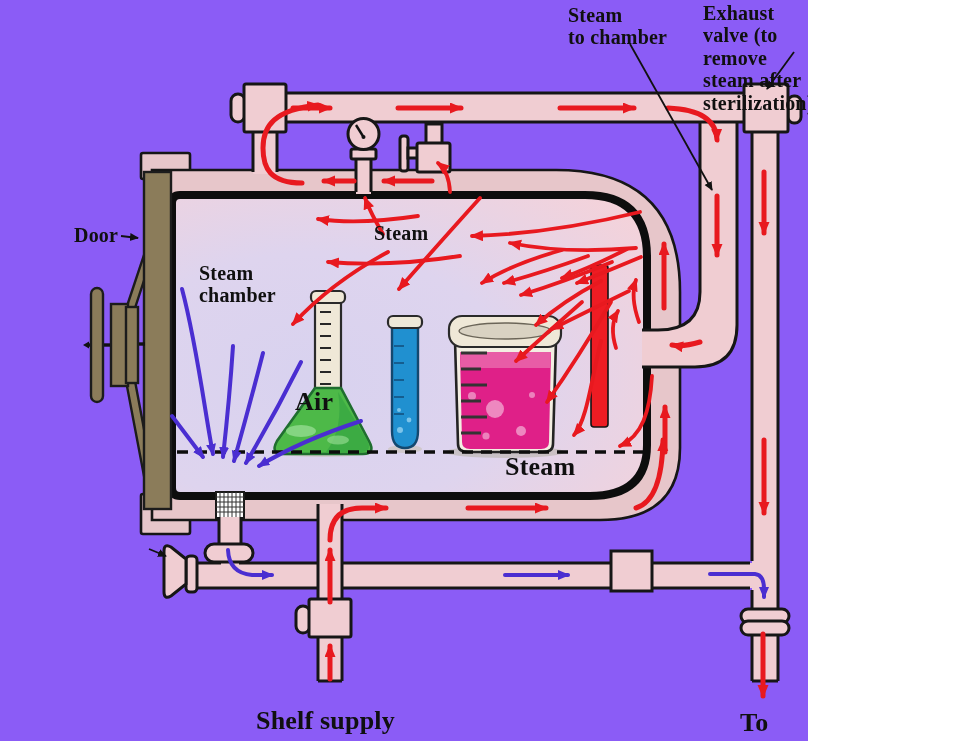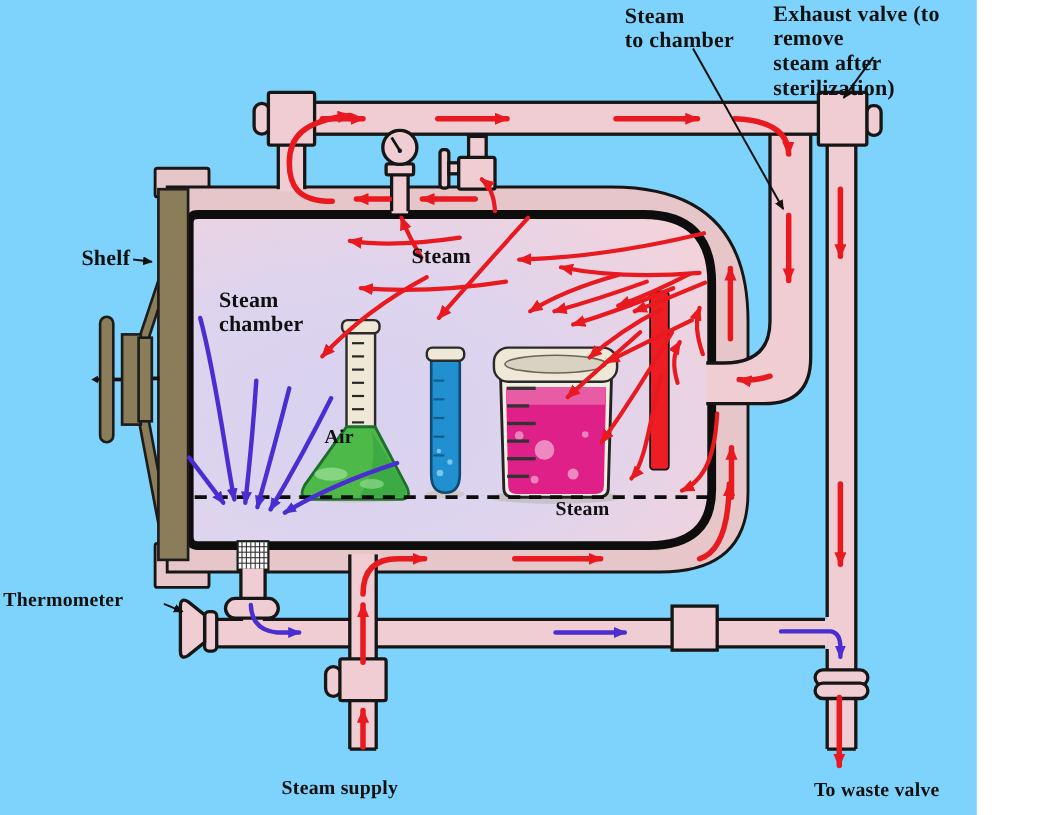--- a/index.html
+++ b/index.html
@@ -1,21 +1,21 @@
 <!DOCTYPE html>
 <html style="--steam-flow: #e8191f; --air-flow: #4a2ed1; --outline: #161616; --pipe-fill: #f0cdd2; --jacket-fill: #e7c6ca; --chamber-pink: #f8d2d6; --chamber-lavender: #d8d2ef; --door-fill: #8b7c5a; --heater-red: #ee1c23; --flask-green: #4db948; --tube-blue: #2090d0; --beaker-magenta: #df2088; --glass-cream: #efe8d7;"><head>
 <meta charset="utf-8">
 <style>
   html,body{margin:0;padding:0;background:#fff}
-  .stage{position:relative;width:888px;height:741px;background:#7dd3fc;overflow:hidden;
+  .stage{position:relative;width:808px;height:741px;background:#8b5cf6;overflow:hidden;
          font-family:"Liberation Serif",serif}
   .stage svg{position:absolute;left:0;top:0}
   .lbl{position:absolute;font-weight:bold;font-size:20px;line-height:1.12;color:#101010;
        white-space:pre-line;letter-spacing:.2px}
-  .lbl-lg{font-size:18px}
+  .lbl-lg{font-size:26px}
   
   .pipe   {fill:var(--pipe-fill,#f0cdd2);stroke:var(--outline,#161616);stroke-width:3}
   .pipefill{fill:var(--pipe-fill,#f0cdd2);stroke:none}
   .pline  {fill:none;stroke:var(--outline,#161616);stroke-width:3;stroke-linecap:butt}
   .jacket {fill:var(--jacket-fill,#e7c6ca);stroke:var(--outline,#161616);stroke-width:2.6}
   .wall   {fill:url(#chamberGrad);stroke:#0d0d0d;stroke-width:8}
   .door   {fill:var(--door-fill,#8b7c5a);stroke:#1c1c1c;stroke-width:2.4}
   .cream  {fill:var(--glass-cream,#efe8d7);stroke:#2a2a2a;stroke-width:2.2}
   .tick   {stroke:#262626;stroke-width:2}
   .ar     {fill:none;stroke:var(--steam-flow,#e8191f);stroke-width:3.8;stroke-linecap:round}
@@ -292,22 +292,21 @@
     <path class="ptr" d="M794,52 L767,89" marker-end="url(#mK)"></path>
     <path class="ptr" d="M121,236 L138,238" marker-end="url(#mK)"></path>
     <path class="ptr" d="M149,549 L166,556" marker-end="url(#mK)"></path>
   </g>
 </svg>
 
   <div class="lbl" style="left:568px;top:4px">Steam
 to chamber</div>
   <div class="lbl" style="left:703px;top:2px">Exhaust valve (to remove
 steam after sterilization)</div>
-  <div class="lbl" style="left:74px;top:224px">Shelf</div>
+  <div class="lbl" style="left:74px;top:224px">Door</div>
   <div class="lbl" style="left:199px;top:262px">Steam
 chamber</div>
   <div class="lbl" style="left:374px;top:222px">Steam</div>
   <div class="lbl lbl-lg" style="left:295px;top:387px">Air</div>
   <div class="lbl lbl-lg" style="left:505px;top:452px">Steam</div>
-  <div class="lbl lbl-lg" style="left:3px;top:535px">Thermometer</div>
-  <div class="lbl lbl-lg" style="left:256px;top:706px">Steam supply</div>
+  <div class="lbl lbl-lg" style="left:256px;top:706px">Shelf supply</div>
   <div class="lbl lbl-lg" style="left:740px;top:708px">To waste valve</div>
 </div>
 
 </body></html>

